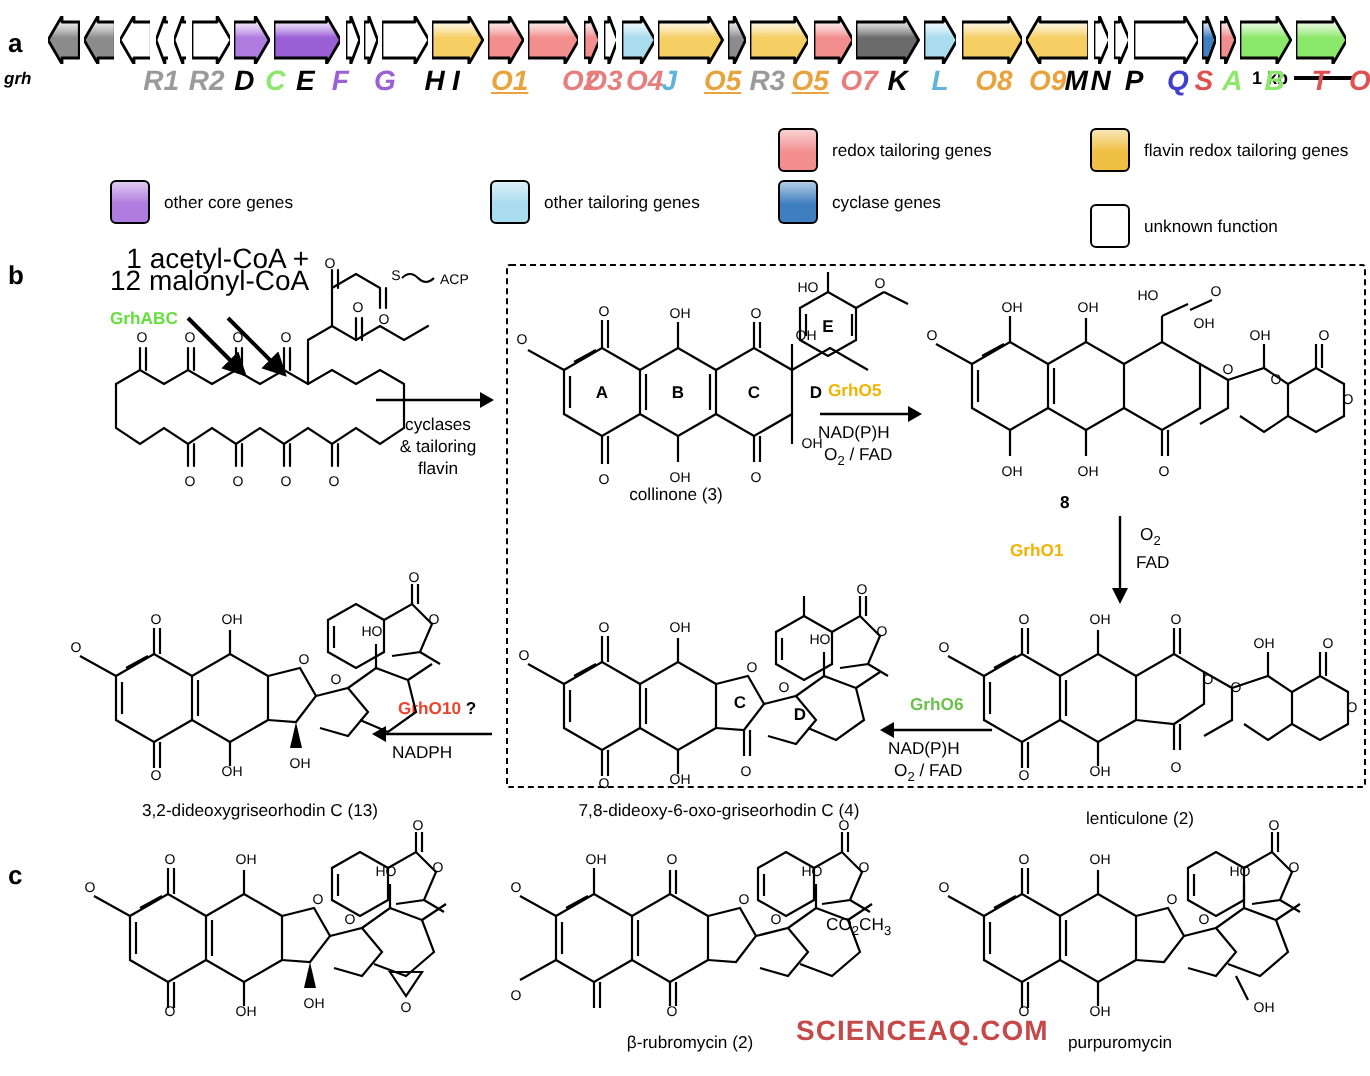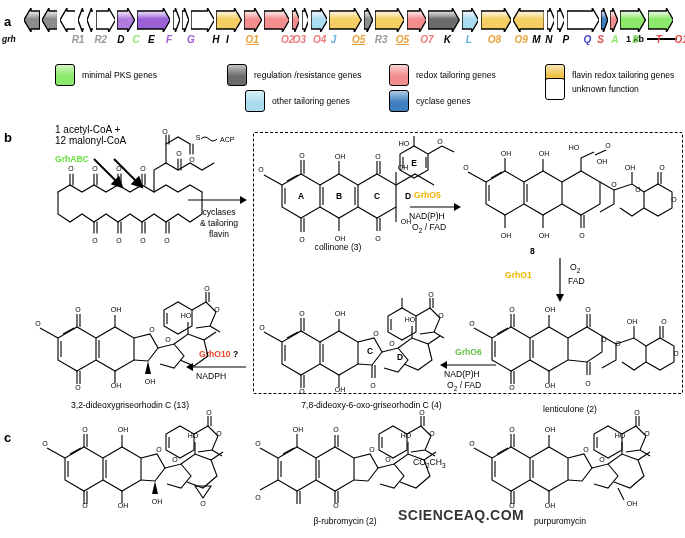--- a/index.html
+++ b/index.html
@@ -6,21 +6,21 @@
   body{width:685px;height:538px;position:relative;overflow:hidden;
        font-family:"Liberation Sans","DejaVu Sans",sans-serif;color:#000;}
   .abs{position:absolute;}
   .panel-letter{font-weight:bold;font-size:13px;}
   
   #panel-a{position:absolute;left:0;top:0;width:685px;height:58px;}
   #gene-track{position:absolute;left:24px;top:8px;height:26px;}
   .gene{position:absolute;top:0;height:24px;}
   .gene svg{display:block;}
   .gene-labels{position:absolute;left:24px;top:34px;height:14px;width:661px;}
-  .glabel{position:absolute;top:0;font-size:10px;font-style:italic;font-weight:bold;
+  .glabel{position:absolute;top:0;font-size:14px;font-style:italic;font-weight:bold;
           text-align:center;white-space:nowrap;line-height:12px;padding-left:33px;}
   .glabel.ul{text-decoration:underline;}
   #grh-label{position:absolute;left:2px;top:34px;font-size:8.5px;font-style:italic;font-weight:bold;}
   #scalebar{position:absolute;right:8px;top:2px;font-size:9px;font-weight:bold;margin-top:32px;}
   #scalebar .bar{display:inline-block;width:30px;height:2px;background:#000;
                  vertical-align:middle;margin-left:3px;margin-bottom:2px;}
   
   #legend{position:absolute;left:0;top:60px;width:685px;height:52px;}
   .leg-item{position:absolute;display:flex;align-items:center;}
   .leg-box{width:18px;height:20px;border:1.2px solid #000;border-radius:3px;margin-right:7px;flex:0 0 auto;}
@@ -32,21 +32,21 @@
            border:1.3px dashed #000;border-radius:2px;}
   .cap{position:absolute;font-size:8.6px;text-align:center;white-space:nowrap;}
   .enz{position:absolute;font-size:8.6px;font-weight:bold;white-space:nowrap;}
   .cofac{position:absolute;font-size:8.6px;white-space:nowrap;}
   .sub{font-size:6.5px;vertical-align:sub;}
   .struct{position:absolute;}
   .struct svg{display:block;overflow:visible;}
   .chemtext{font-family:"Liberation Sans",sans-serif;font-size:7px;}
   .ringlab{font-family:"Liberation Sans",sans-serif;font-size:8.5px;font-weight:bold;}
   #watermark{position:absolute;left:398px;top:95px;font-size:14px;font-weight:bold;
-             color:#000000;opacity:.8;letter-spacing:.5px;}
+             color:#b91c1c;opacity:.8;letter-spacing:.5px;}
   .arrowline{position:absolute;}
 </style>
 </head>
 <body>
 
 <div id="panel-a">
   <span class="panel-letter abs" style="left:4px;top:14px;">a</span>
 
   <div id="scalebar">
     <span>1 kb</span><span class="bar"></span>
@@ -469,56 +469,52 @@
       <span class="glabel" style="left: 540.312px; color: rgb(224, 80, 80);">S</span>
       <span class="glabel" style="left: 554.125px; color: rgb(140, 232, 107);">A</span>
       <span class="glabel" style="left: 575.25px; color: rgb(140, 232, 107);">B</span>
       <span class="glabel" style="left: 598.812px; color: rgb(224, 80, 80);">T</span>
       <span class="glabel" style="left: 617.5px; color: rgb(224, 80, 80);">O10U</span>
       <span class="glabel" style="left: 644.312px; color: rgb(224, 80, 80);">V</span>
     </div>
 </div>
 
 <div id="legend">
-    <div class="leg-item" style="left: 55px; top: 4px;">
-      <span class="leg-box" style="background: linear-gradient(rgba(255, 255, 255, 0.6) 0%, rgba(255, 255, 255, 0) 55%) rgb(140, 232, 107);"></span>
-      <span class="leg-text">minimal PKS genes</span>
-    </div>
-    <div class="leg-item" style="left: 227px; top: 4px;">
-      <span class="leg-box" style="background: linear-gradient(rgba(255, 255, 255, 0.6) 0%, rgba(255, 255, 255, 0) 55%) rgb(107, 107, 107);"></span>
-      <span class="leg-text">regulation /resistance genes</span>
-    </div>
     <div class="leg-item" style="left: 545px; top: 4px;">
       <span class="leg-box" style="background: linear-gradient(rgba(255, 255, 255, 0.6) 0%, rgba(255, 255, 255, 0) 55%) rgb(240, 192, 68);"></span>
       <span class="leg-text">flavin redox tailoring genes</span>
     </div>
     <div class="leg-item" style="left: 389px; top: 4px;">
       <span class="leg-box" style="background: linear-gradient(rgba(255, 255, 255, 0.6) 0%, rgba(255, 255, 255, 0) 55%) rgb(242, 142, 142);"></span>
       <span class="leg-text">redox tailoring genes</span>
+    </div>
+    <div class="leg-item" style="left: 55px; top: 30px;">
+      <span class="leg-box" style="background: linear-gradient(rgba(255, 255, 255, 0.6) 0%, rgba(255, 255, 255, 0) 55%) rgb(176, 124, 224);"></span>
+      <span class="leg-text">other core genes</span>
     </div>
     <div class="leg-item" style="left: 227px; top: 30px; padding-left: 18px;">
       <span class="leg-box" style="background: linear-gradient(rgba(255, 255, 255, 0.6) 0%, rgba(255, 255, 255, 0) 55%) rgb(169, 220, 238);"></span>
       <span class="leg-text">other tailoring genes</span>
     </div>
     <div class="leg-item" style="left: 389px; top: 30px;">
       <span class="leg-box" style="background: linear-gradient(rgba(255, 255, 255, 0.6) 0%, rgba(255, 255, 255, 0) 55%) rgb(63, 127, 192);"></span>
       <span class="leg-text">cyclase genes</span>
     </div>
-    <div class="leg-item" style="left: 545px; top: 18px;">
+    <div class="leg-item" style="left: 545px; top: 42px;">
       <span class="leg-box" style="background: rgb(255, 255, 255);"></span>
       <span class="leg-text">unknown function</span>
     </div>
   </div>
 
 <div id="panel-b">
   <span class="panel-letter abs" style="left:4px;top:18px;">b</span>
 
   <div id="dashbox"></div>
 
-  <div class="cap" style="left:55px;top:12px;text-align:left;font-size:10px;line-height:11px;">
+  <div class="cap" style="left:55px;top:12px;text-align:right;font-size:14px;line-height:11px;">
     <div>1 acetyl-CoA +</div>
     <div>12 malonyl-CoA</div>
   </div>
   <div class="enz" style="left:55px;top:42px;color:#63e03a;">GrhABC</div>
 
   <div class="struct" style="left:48px;top:18px;">
     <svg width="205" height="125" viewBox="0 0 205 125">
       <g stroke="#000" stroke-width="1.1" fill="none" stroke-linecap="round">
 
         <path d="M10 62 L22 55 L34 62 L46 55 L58 62 L70 55 L82 62 L94 55 L106 62 L118 55 L130 62 L142 55 L154 62"></path>
@@ -815,21 +811,21 @@
         <path d="M48 4 L48 -6"></path>
           <path d="M51 4 L51 -6"></path>
         <path d="M52 28 L62 34"></path>
       </g>
       <g class="chemtext" fill="#000" text-anchor="middle">
         <text x="49" y="-7">O</text>
           <text x="59" y="14">O</text>
       </g>
     </svg>
   </div>
-  <div class="cap" style="left:264px;top:288px;width:215px;">7,8-dideoxy-6-oxo-griseorhodin C (4)</div>
+  <div class="cap" style="left:252px;top:288px;width:215px;">7,8-dideoxy-6-oxo-griseorhodin C (4)</div>
 
   <div class="enz" style="left:199px;top:237px;color:#e8452c;">
     <span>GrhO10</span>
     <span style="color:#000;">?</span>
   </div>
   <svg class="arrowline" style="left:186px;top:250px;" width="62" height="10">
     <line x1="7" y1="5" x2="60" y2="5" stroke="#000" stroke-width="1.2"></line>
     <path d="M7,1 L0,5 L7,9 z" fill="#000"></path>
   </svg>
   <div class="cofac" style="left:196px;top:259px;">NADPH</div>

